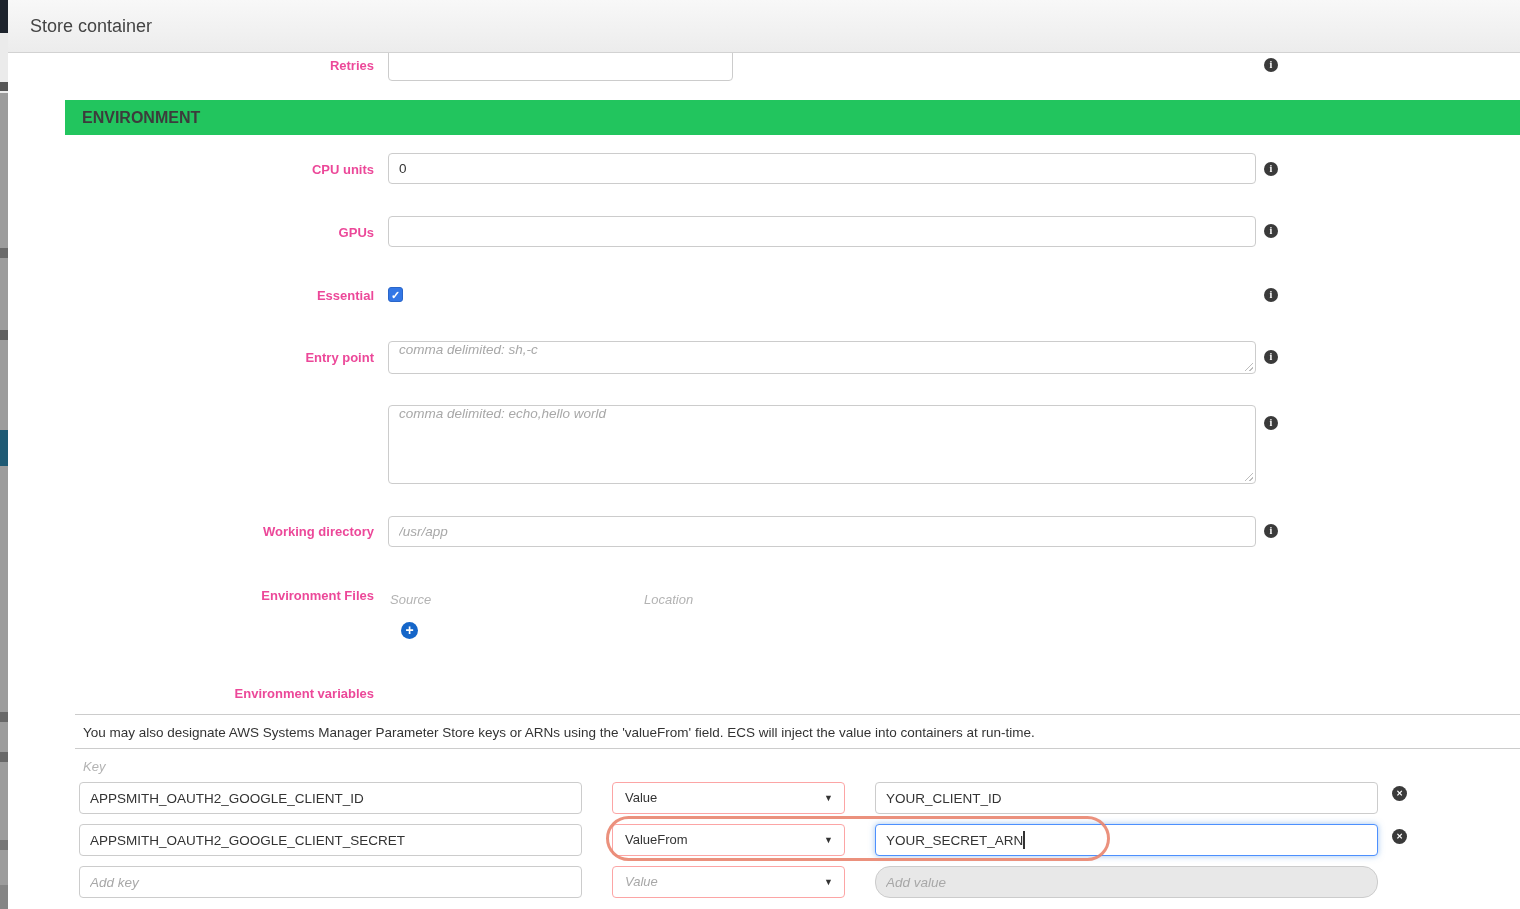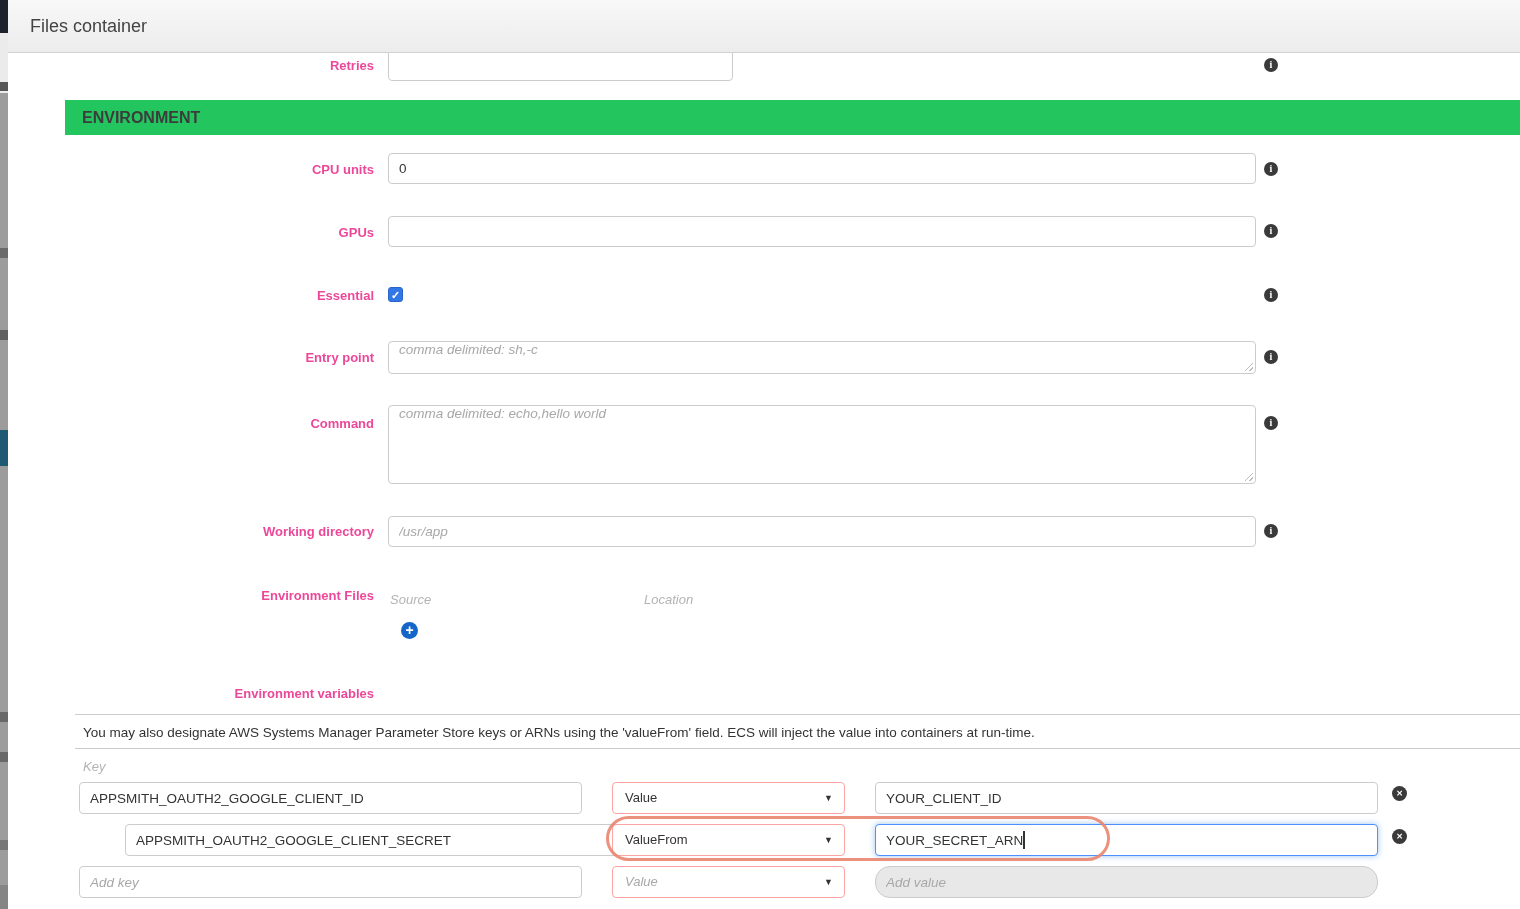--- a/index.html
+++ b/index.html
@@ -82,21 +82,21 @@
     <div class="seg" style="top:430px;height:36px;background:#1f5a74;"></div>
     <div class="seg" style="top:712px;height:10px;background:#686868;"></div>
     <div class="seg" style="top:752px;height:10px;background:#686868;"></div>
     <div class="seg" style="top:840px;height:10px;background:#777;"></div>
     <div class="seg" style="top:885px;height:24px;background:#858585;"></div>
   </div>
 
   <div class="modal"></div>
 
   <div class="dlg-header">
-    <div class="dlg-title">Files container</div>
+    <div class="dlg-title">Store container</div>
   </div>
 
   <div class="lbl" style="top:58px;">Retries</div>
   <input class="txt-input" style="left: 388px; top: 47px; width: 345px; height: 34px;" type="text" value="">
   <div class="info-icon" style="top:58px;">i</div>
 
   <div class="env-bar">
     <span>ENVIRONMENT</span>
   </div>
 
@@ -110,21 +110,20 @@
 
   <div class="lbl" style="top:288px;padding-left:44px;">Essential</div>
   <div class="checkbox">✓</div>
   <div class="info-icon" style="top:288px;">i</div>
 
   <div class="lbl" style="top:350px;padding-left:20px;">Entry point</div>
   <textarea class="txt-input" style="left: 388px; top: 341px; width: 868px; height: 33px;" placeholder="comma delimited: sh,-c"></textarea>
   <div class="grip" style="left:1244px;top:362px;"></div>
   <div class="info-icon" style="top:350px;">i</div>
 
-  <div class="lbl" style="top:416px;">Command</div>
   <textarea class="txt-input" style="left: 388px; top: 405px; width: 868px; height: 79px;" placeholder="comma delimited: echo,hello world"></textarea>
   <div class="grip" style="left:1244px;top:472px;"></div>
   <div class="info-icon" style="top:416px;">i</div>
 
   <div class="lbl" style="top:524px;">Working directory</div>
   <input class="txt-input" style="left: 388px; top: 516px; width: 868px; height: 31px;" type="text" placeholder="/usr/app">
   <div class="info-icon" style="top:524px;">i</div>
 
   <div class="lbl" style="top:588px;">Environment Files</div>
   <div class="col-header" style="left:390px;top:592px;">Source</div>
@@ -138,21 +137,21 @@
   <div class="col-header" style="left:83px;top:759px;">Key</div>
 
   <input class="txt-input row-input key-col" style="top: 782px;" type="text" value="APPSMITH_OAUTH2_GOOGLE_CLIENT_ID">
   <div class="select-box" style="left:612px;top:782px;">
     <span>Value</span>
     <span class="arrow">▼</span>
   </div>
   <input class="txt-input row-input val-col" style="top: 782px;" type="text" value="YOUR_CLIENT_ID">
   <div class="x-icon" style="top:786px;">✕</div>
 
-  <input class="txt-input row-input key-col" style="top: 824px; margin-left: 46px;" type="text" value="APPSMITH_OAUTH2_GOOGLE_CLIENT_SECRET">
+  <input class="txt-input row-input key-col" style="top: 824px;" type="text" value="APPSMITH_OAUTH2_GOOGLE_CLIENT_SECRET">
   <div class="select-box" style="left:612px;top:824px;">
     <span>ValueFrom</span>
     <span class="arrow">▼</span>
   </div>
   <input class="txt-input row-input val-col focused" style="top: 824px;" type="text" value="YOUR_SECRET_ARN">
   <div class="caret-bar"></div>
   <div class="x-icon" style="top:829px;">✕</div>
   <div class="annotation-ellipse"></div>
 
   <input class="txt-input row-input key-col" style="top: 866px;" type="text" placeholder="Add key">

